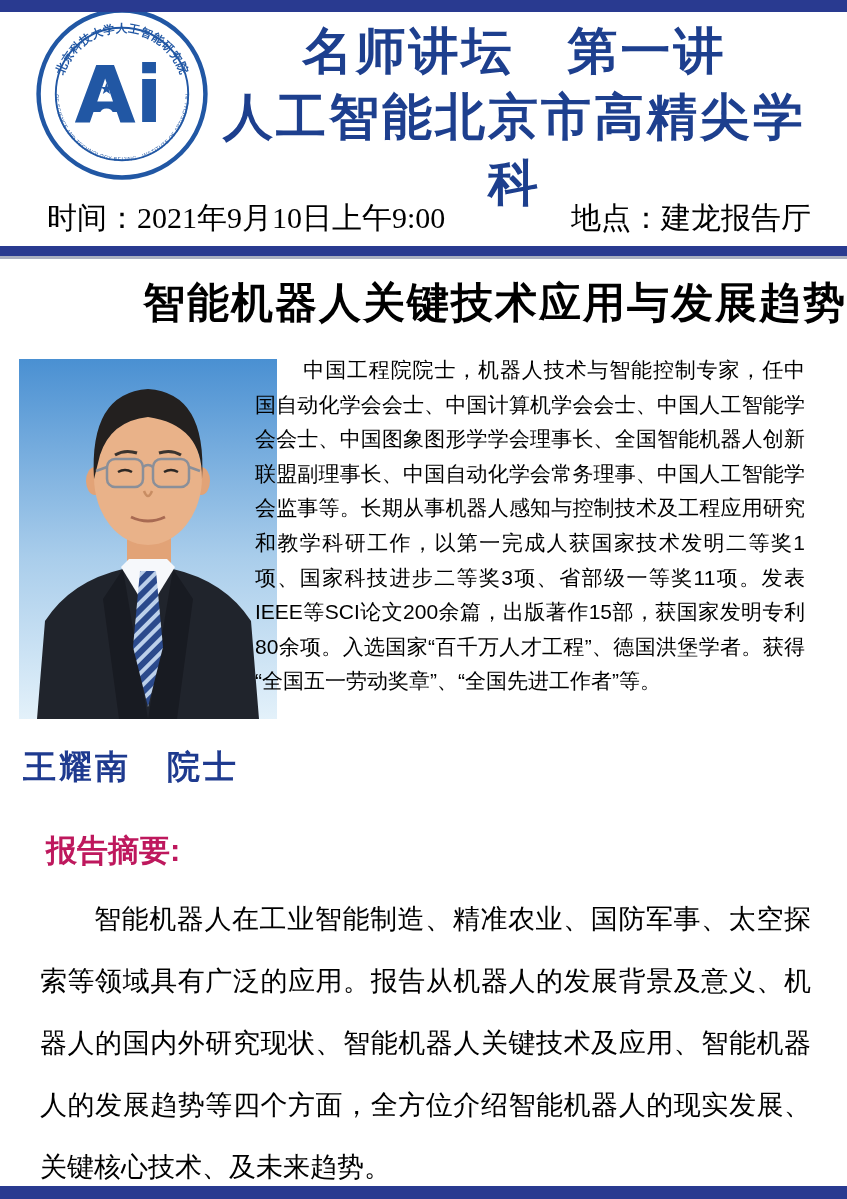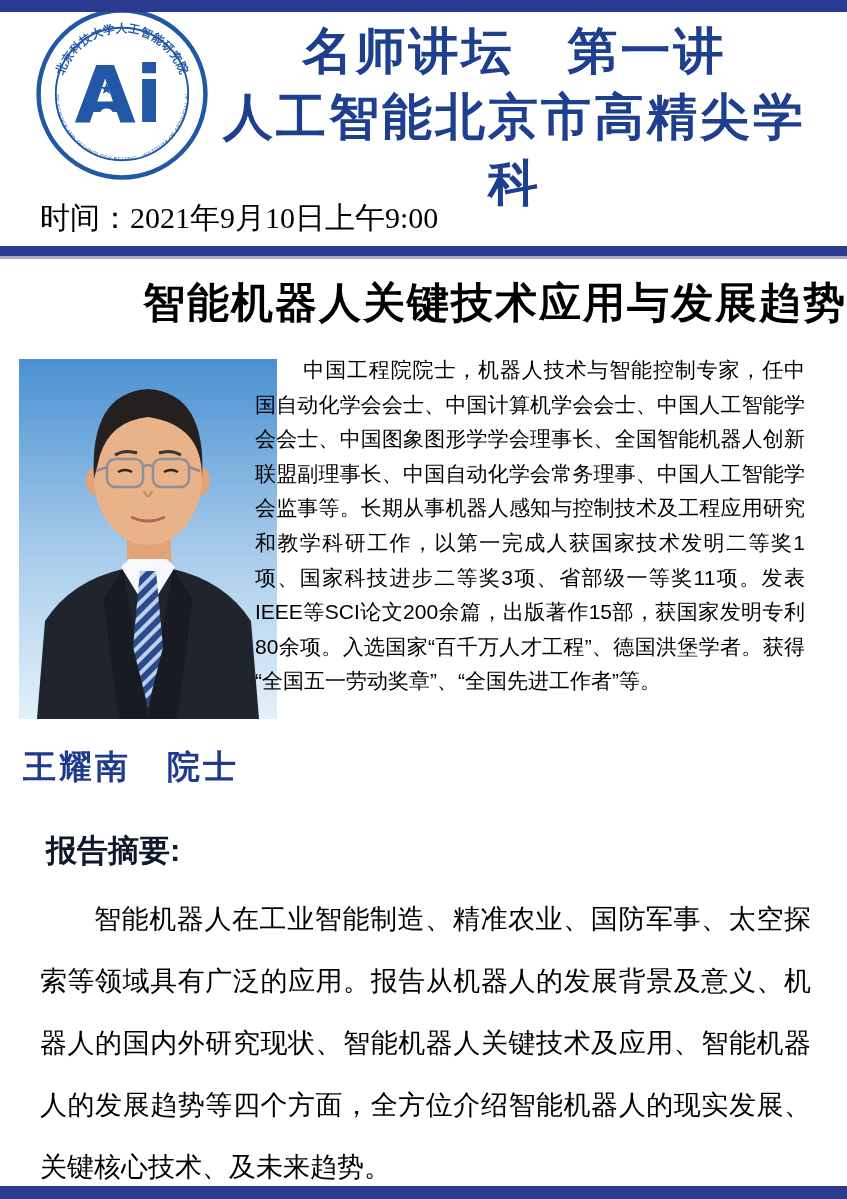--- a/index.html
+++ b/index.html
@@ -26,20 +26,21 @@
   .title-line{
     font-size:50px;line-height:66px;font-weight:700;
     color:#1d3f8e;letter-spacing:3px;
     font-family:"Liberation Serif", serif;
   }
   .meta-row{
     display:flex;justify-content:space-between;
     padding:0 36px 0 40px;margin-top:8px;
     font-size:30px;line-height:36px;color:#000;
     font-family:"Liberation Serif", serif;
+    margin-left:7px;
   }
   .rule{
     margin-top:10px;height:10px;background:#293a90;
     border-bottom:3px solid #a9afc0;
   }
   .headline{
     margin:18px 0 0 0;text-align:right;
     font-size:42px;line-height:52px;font-weight:900;letter-spacing:2px;
     color:#000;font-family:"Liberation Sans", sans-serif;
   }
@@ -59,21 +60,21 @@
   }
   .bio{
     margin:-6px 0 16px 12px;width:550px;
     font-size:21px;line-height:34.6px;
     text-align:justify;text-indent:2.3em;
     font-family:"Liberation Sans", sans-serif;
     font-weight:400;color:#000;
   }
   .abstract-heading{
     margin:40px 0 0 46px;
-    font-size:31px;font-weight:700;color:#0f172a;
+    font-size:31px;font-weight:700;color:#be185d;
     font-family:"Liberation Sans", sans-serif;
   }
   .abstract-body{
     margin:16px 36px 8px 40px;
     font-size:27px;line-height:62px;
     text-align:justify;text-indent:2em;
     font-family:"Liberation Sans", sans-serif;color:#000;
   }
 </style>
 </head>
@@ -104,20 +105,21 @@
       </svg>
     </div>
     <div class="titles">
       <div class="title-line">名师讲坛　第一讲</div>
       <div class="title-line">人工智能北京市高精尖学科</div>
     </div>
   </header>
 
   <div class="meta-row">
     <span>时间：2021年9月10日上午9:00</span>
+    <span>地点：建龙报告厅</span>
   </div>
 
   <div class="rule"></div>
 
   <h1 class="headline">智能机器人关键技术应用与发展趋势</h1>
 
   <div class="content-row">
     <div class="left-col">
       <svg class="photo" viewBox="0 0 258 360">
         <defs>

